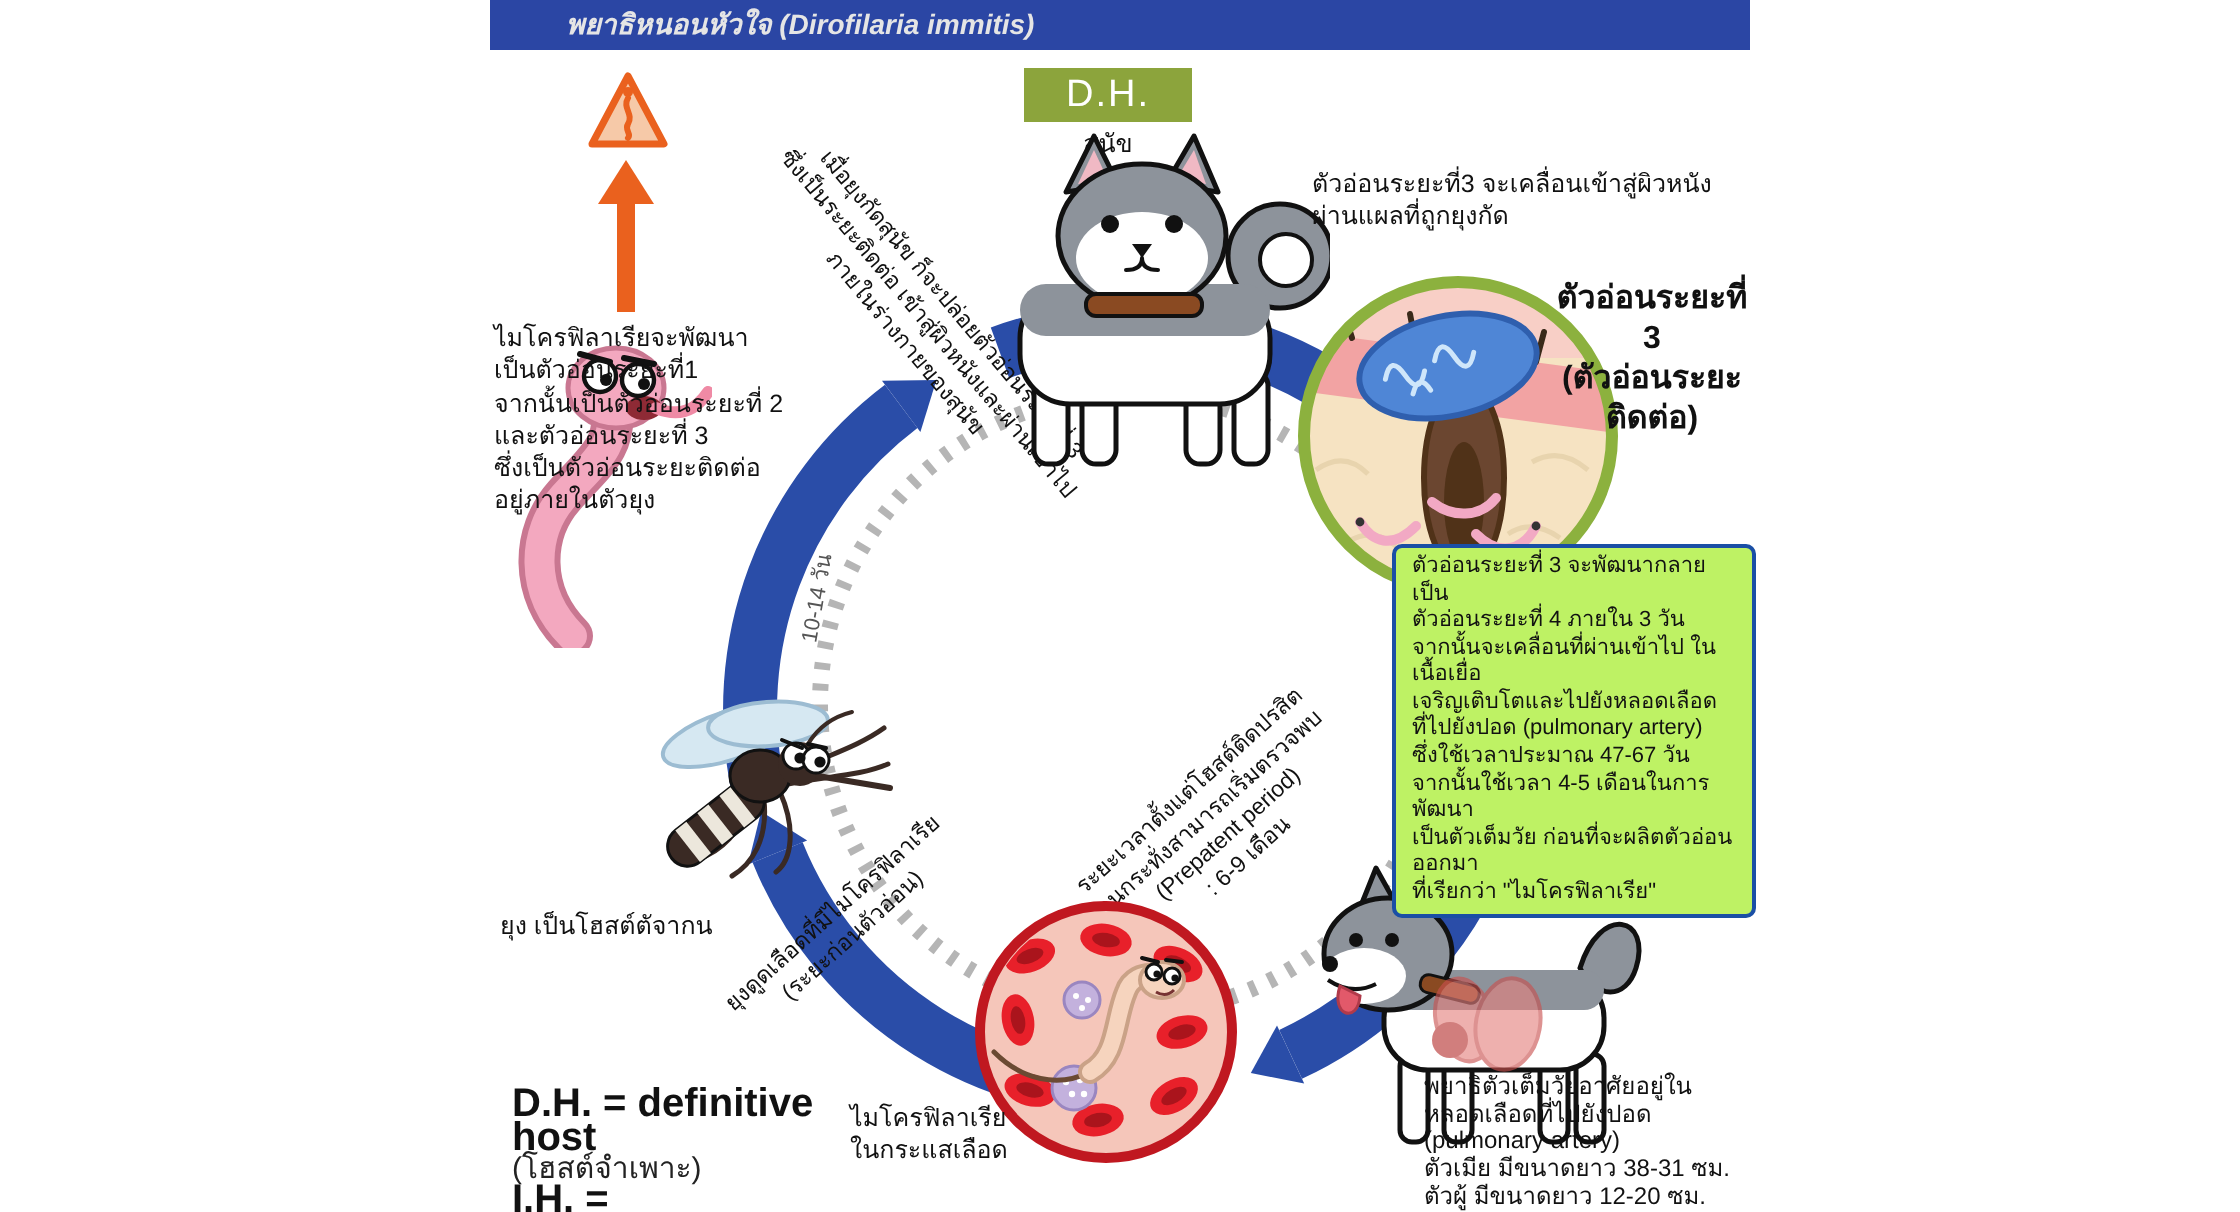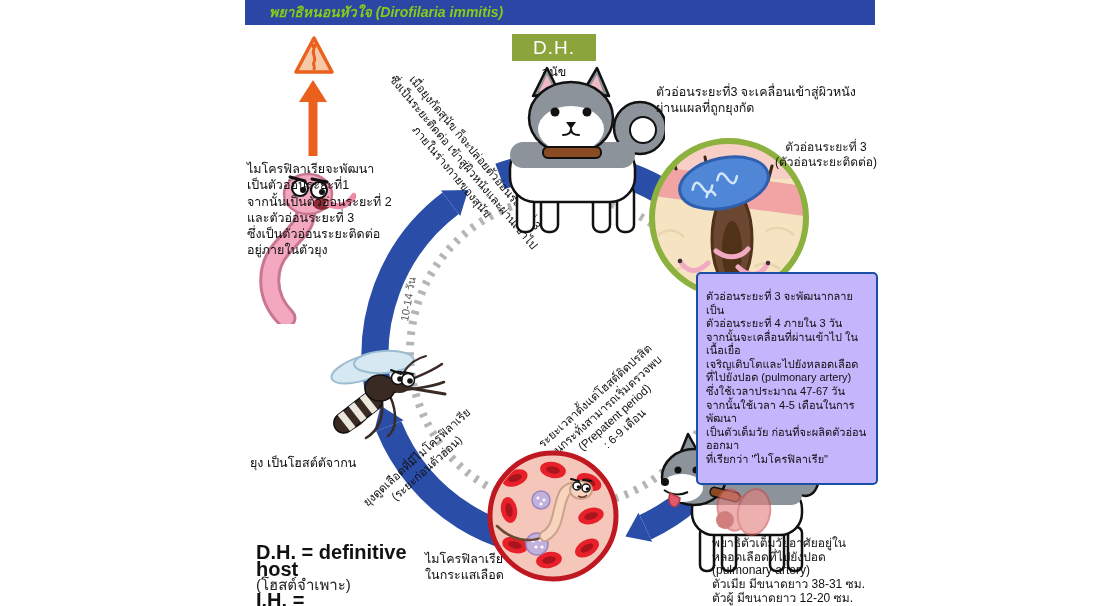--- a/index.html
+++ b/index.html
@@ -2,34 +2,34 @@
 <html><head>
 <meta charset="utf-8">
 <style>
   html,body{margin:0;padding:0;background:#fff;}
   #stage{position:relative;width:1120px;height:606px;background:#fff;overflow:hidden;
          font-family:"Liberation Sans","DejaVu Sans",sans-serif;color:#111;}
   .abs{position:absolute;}
   .ml{white-space:pre-line;}
   .th{font-size:12.5px;line-height:1.3;}
   #header{left:245px;top:0;width:630px;height:25px;background:#2b46a4;}
-  #header .t{color:#84cc16;font-weight:bold;font-style:italic;font-size:14px;line-height:25px;padding-left:24px;}
+  #header .t{color:#e5e5e5;font-weight:bold;font-style:italic;font-size:14px;line-height:25px;padding-left:38px;}
   #dh-badge{left:512px;top:34px;width:84px;height:27px;background:#8ca43c;color:#fff;
             font-weight:normal;font-size:19px;text-align:center;line-height:27px;letter-spacing:1px;}
   #dh-sub{left:512px;top:62px;width:84px;text-align:center;font-size:12.5px;}
   .rot{transform-origin:center;text-align:center;}
   #bite-text{left:337px;top:140px;width:252px;font-size:11.5px;line-height:1.32;transform:rotate(50deg);}
   #days1014{left:370px;top:290px;width:76px;font-size:11px;color:#555;transform:rotate(-80deg);}
   #prepatent{left:515px;top:383px;width:190px;font-size:11.5px;line-height:1.28;transform:rotate(-42deg);}
   #sucktext{left:338px;top:448px;width:168px;font-size:11.5px;line-height:1.3;transform:rotate(-42deg);}
   #mfdev{left:247px;top:161px;width:178px;}
   #l3skin{left:656px;top:84px;width:220px;}
-  #l3label{left:772px;top:140px;width:108px;text-align:center;font-weight:normal;font-size:12px;line-height:1.25;}
-  #devbox{left:696px;top:272px;width:182px;box-sizing:border-box;background:#c4b5fd;border:2.5px solid #1a4fa5;
-          border-radius:5px;padding:16px 8px;font-size:11px;line-height:1.235;z-index:4;}
+  #l3label{left:772px;top:140px;width:108px;text-align:center;font-weight:bold;font-size:16px;line-height:1.25;}
+  #devbox{left:696px;top:272px;width:182px;box-sizing:border-box;background:#bef264;border:2.5px solid #1a4fa5;
+          border-radius:5px;padding:3px 8px;font-size:11px;line-height:1.235;z-index:4;}
   #adultloc{left:737px;top:411px;width:160px;}
   #adultdetail{left:712px;top:537px;width:170px;font-size:12px;line-height:1.14;}
   #mfblood{left:425px;top:551px;width:90px;}
   #femprod{left:581px;top:556px;width:170px;}
   #moshost{left:250px;top:455px;width:150px;}
   #legend{left:256px;top:544px;width:172px;}
   #legend .big{font-size:20px;font-weight:bold;line-height:17px;}
   #legend .sub{font-size:15px;text-align:left;line-height:14px;color:#222;}
   .z1{z-index:1;}.z2{z-index:2;}.z3{z-index:3;}.z4{z-index:4;}
   svg{display:block;}

